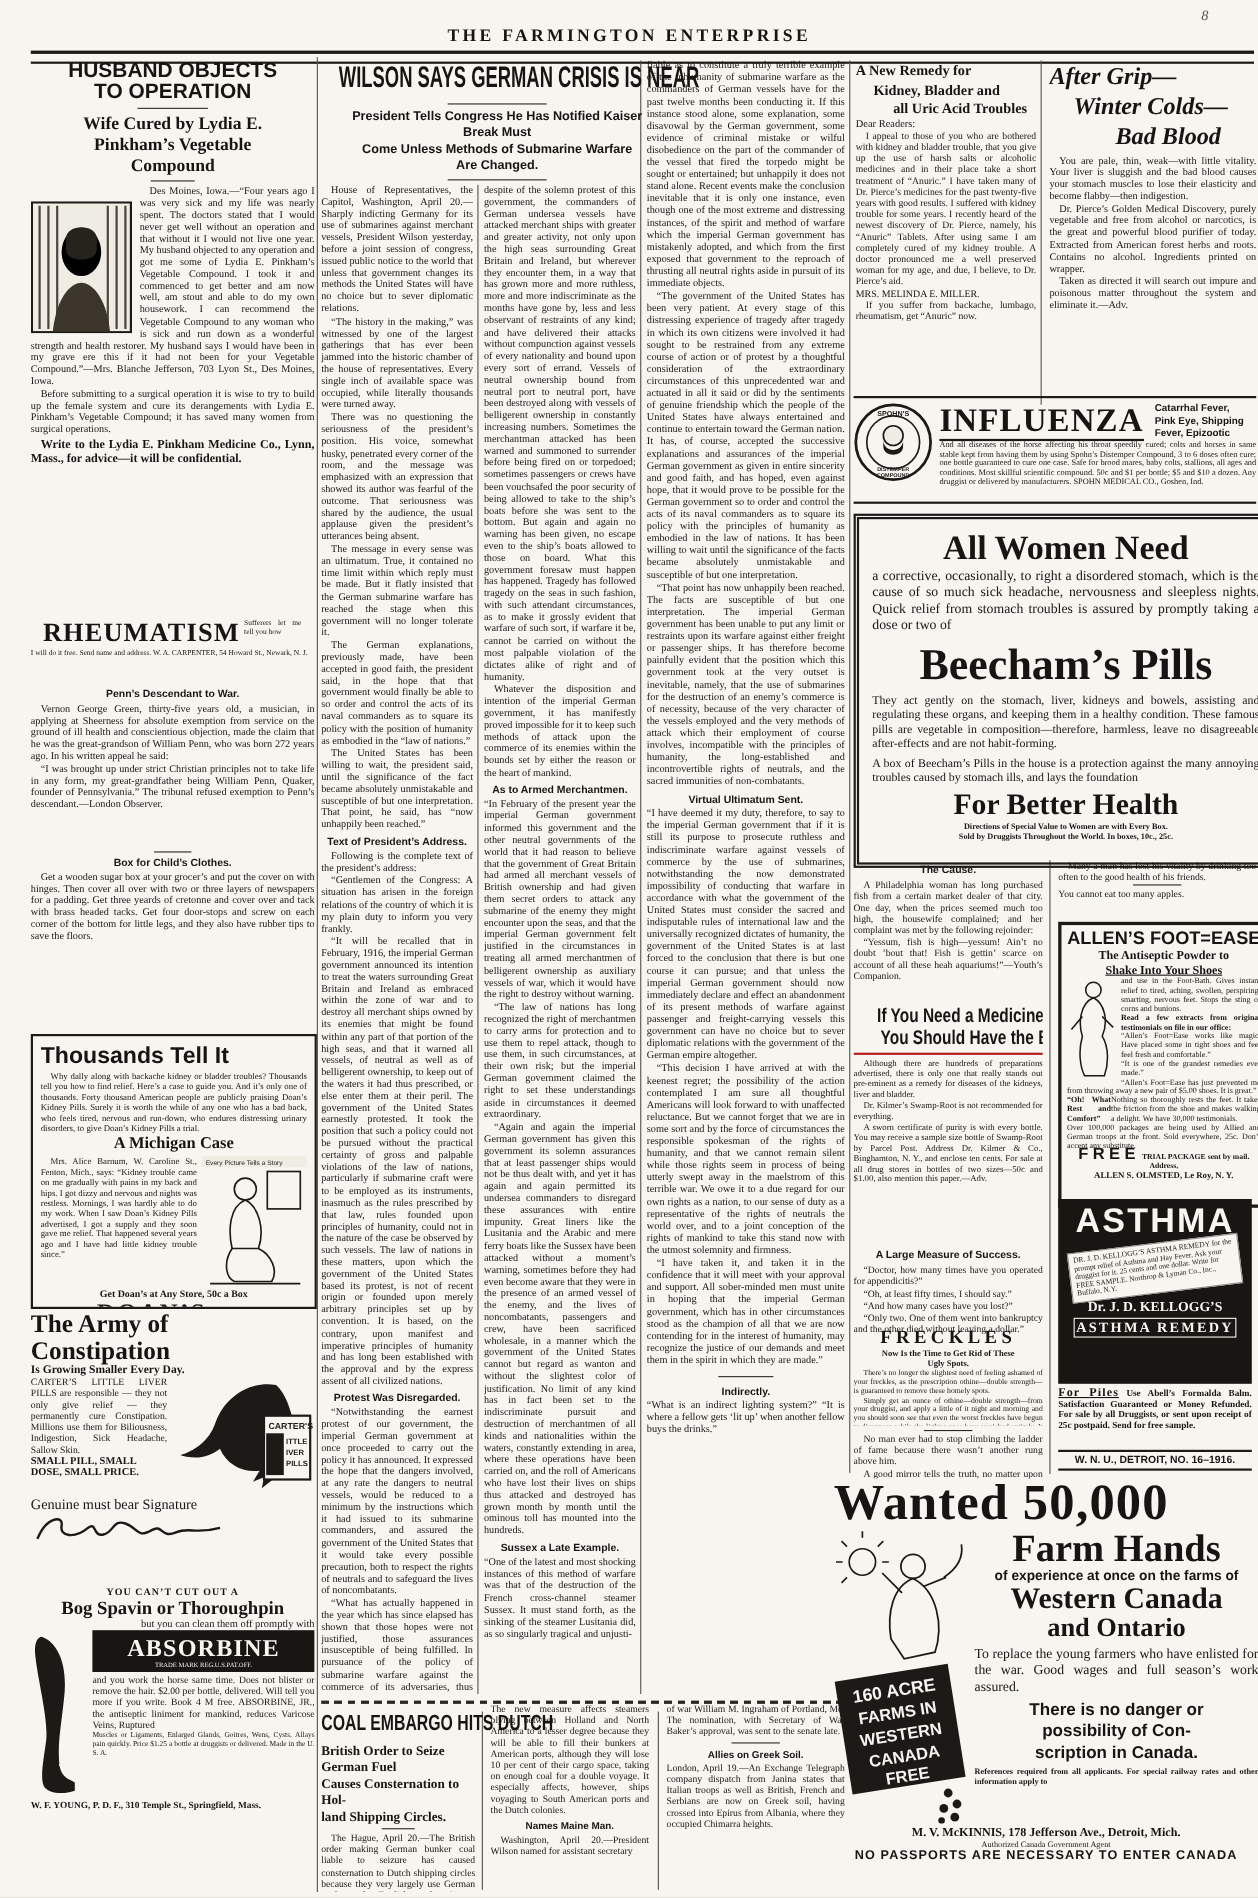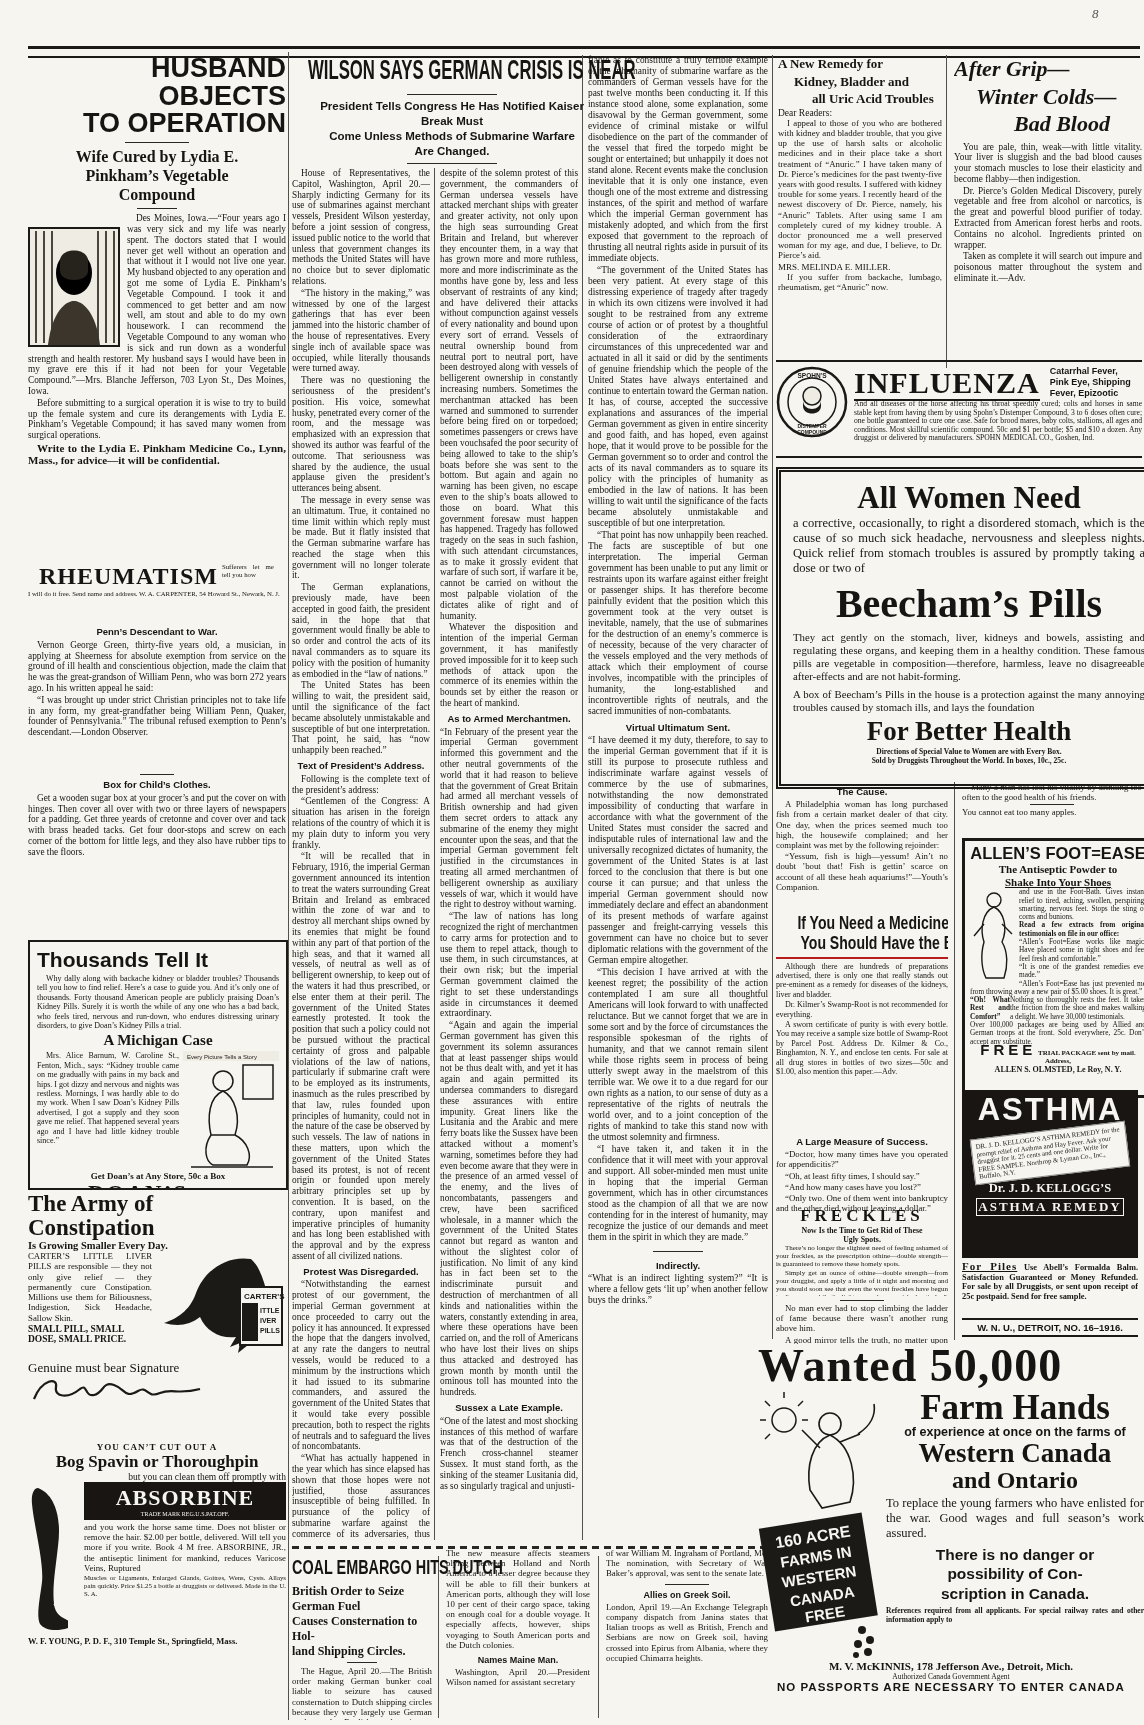--- a/index.html
+++ b/index.html
@@ -32,35 +32,36 @@
   .sig-svg path{stroke:#1c1a17;stroke-width:2.2;fill:none;}
   .tiny{font-size:6.8px;line-height:7.8px;text-align:justify;}
   
   .wavy{position:absolute;height:3px;background:repeating-linear-gradient(90deg,#2a2824 0 7px,transparent 7px 12px);}
 </style>
 </head>
 <body>
 
 <div class="page">
 
+  <div class="masthead">THE FARMINGTON ENTERPRISE</div>
   <div class="pagemark">8</div>
   <div class="mastrule"></div>
 
   <div class="vrule" style="left:288px;top:52px;height:1668px;"></div>
   <div class="vrule" style="left:434px;top:168px;height:1372px;"></div>
   <div class="vrule" style="left:582px;top:55px;height:1485px;"></div>
   <div class="vrule" style="left:772px;top:55px;height:1284px;"></div>
   <div class="vrule" style="left:946px;top:55px;height:313px;"></div>
   <div class="vrule" style="left:954px;top:782px;height:558px;"></div>
   <div class="vrule" style="left:438px;top:1556px;height:162px;"></div>
   <div class="vrule" style="left:598px;top:1556px;height:162px;"></div>
   <div class="wavy" style="left:292px;top:1546px;width:476px;"></div>
 
   <div class="abs" style="left:28px;top:55px;width:258px;height:506px;overflow:hidden;">
-    <div class="gothic" style="font-size:27px;line-height:1.02;text-align:right;">
+    <div class="gothic" style="font-size:19px;line-height:1.02;text-align:center;">
       <div>HUSBAND OBJECTS</div>
       <div>TO OPERATION</div>
     </div>
     <div class="hr"></div>
     <div class="serifhead" style="font-size:16px;line-height:1.2;">
       <div>Wife Cured by Lydia E.</div>
       <div>Pinkham’s Vegetable</div>
       <div>Compound</div>
     </div>
     <div class="hr" style="width:40px;"></div>
@@ -291,21 +292,21 @@
 
   <div class="abs" style="left:954px;top:55px;width:188px;height:313px;overflow:hidden;">
     <div style="font-style:italic;font-weight:bold;font-size:22px;line-height:1.25;">
       <div>After Grip—</div>
       <div style="padding-left:22px;">Winter Colds—</div>
       <div style="padding-left:60px;">Bad Blood</div>
     </div>
     <div class="j10" style="margin-top:4px;">
         <p class="para">You are pale, thin, weak—with little vitality.  Your liver is sluggish and the bad blood causes your stomach muscles to lose their elasticity and become flabby—then indigestion.</p>
         <p class="para">Dr. Pierce’s Golden Medical Discovery, purely vegetable and free from alcohol or narcotics, is the great and powerful blood purifier of today.  Extracted from American forest herbs and roots.  Contains no alcohol.  Ingredients printed on wrapper.</p>
-        <p class="para">Taken as complete it will search out impure and poisonous matter throughout the system and eliminate it.—Adv.</p>
+        <p class="para">Taken as directed it will search out impure and poisonous matter throughout the system and eliminate it.—Adv.</p>
       </div>
   </div>
 
   <div class="abs" style="left:776px;top:360px;width:366px;height:90px;border-top:2px solid #1c1a17;border-bottom:2px solid #1c1a17;padding-top:4px;overflow:hidden;">
     <svg width="72" height="72" style="float:left;margin-right:6px;" viewBox="0 0 72 72">
       <circle cx="36" cy="36" r="34" fill="none" stroke="#1c1a17" stroke-width="2.5"></circle>
       <circle cx="36" cy="36" r="24" fill="none" stroke="#1c1a17" stroke-width="1.5"></circle>
       <circle cx="36" cy="30" r="9" fill="#efece3" stroke="#1c1a17" stroke-width="1.5"></circle>
       <path d="M27 34 C27 46 45 46 45 34 L45 40 C45 50 27 50 27 40 Z" fill="#1c1a17"></path>
       <text x="36" y="12" font-size="6.5" font-weight="bold" text-anchor="middle" font-family="Liberation Sans" fill="#1c1a17">SPOHN'S</text>

